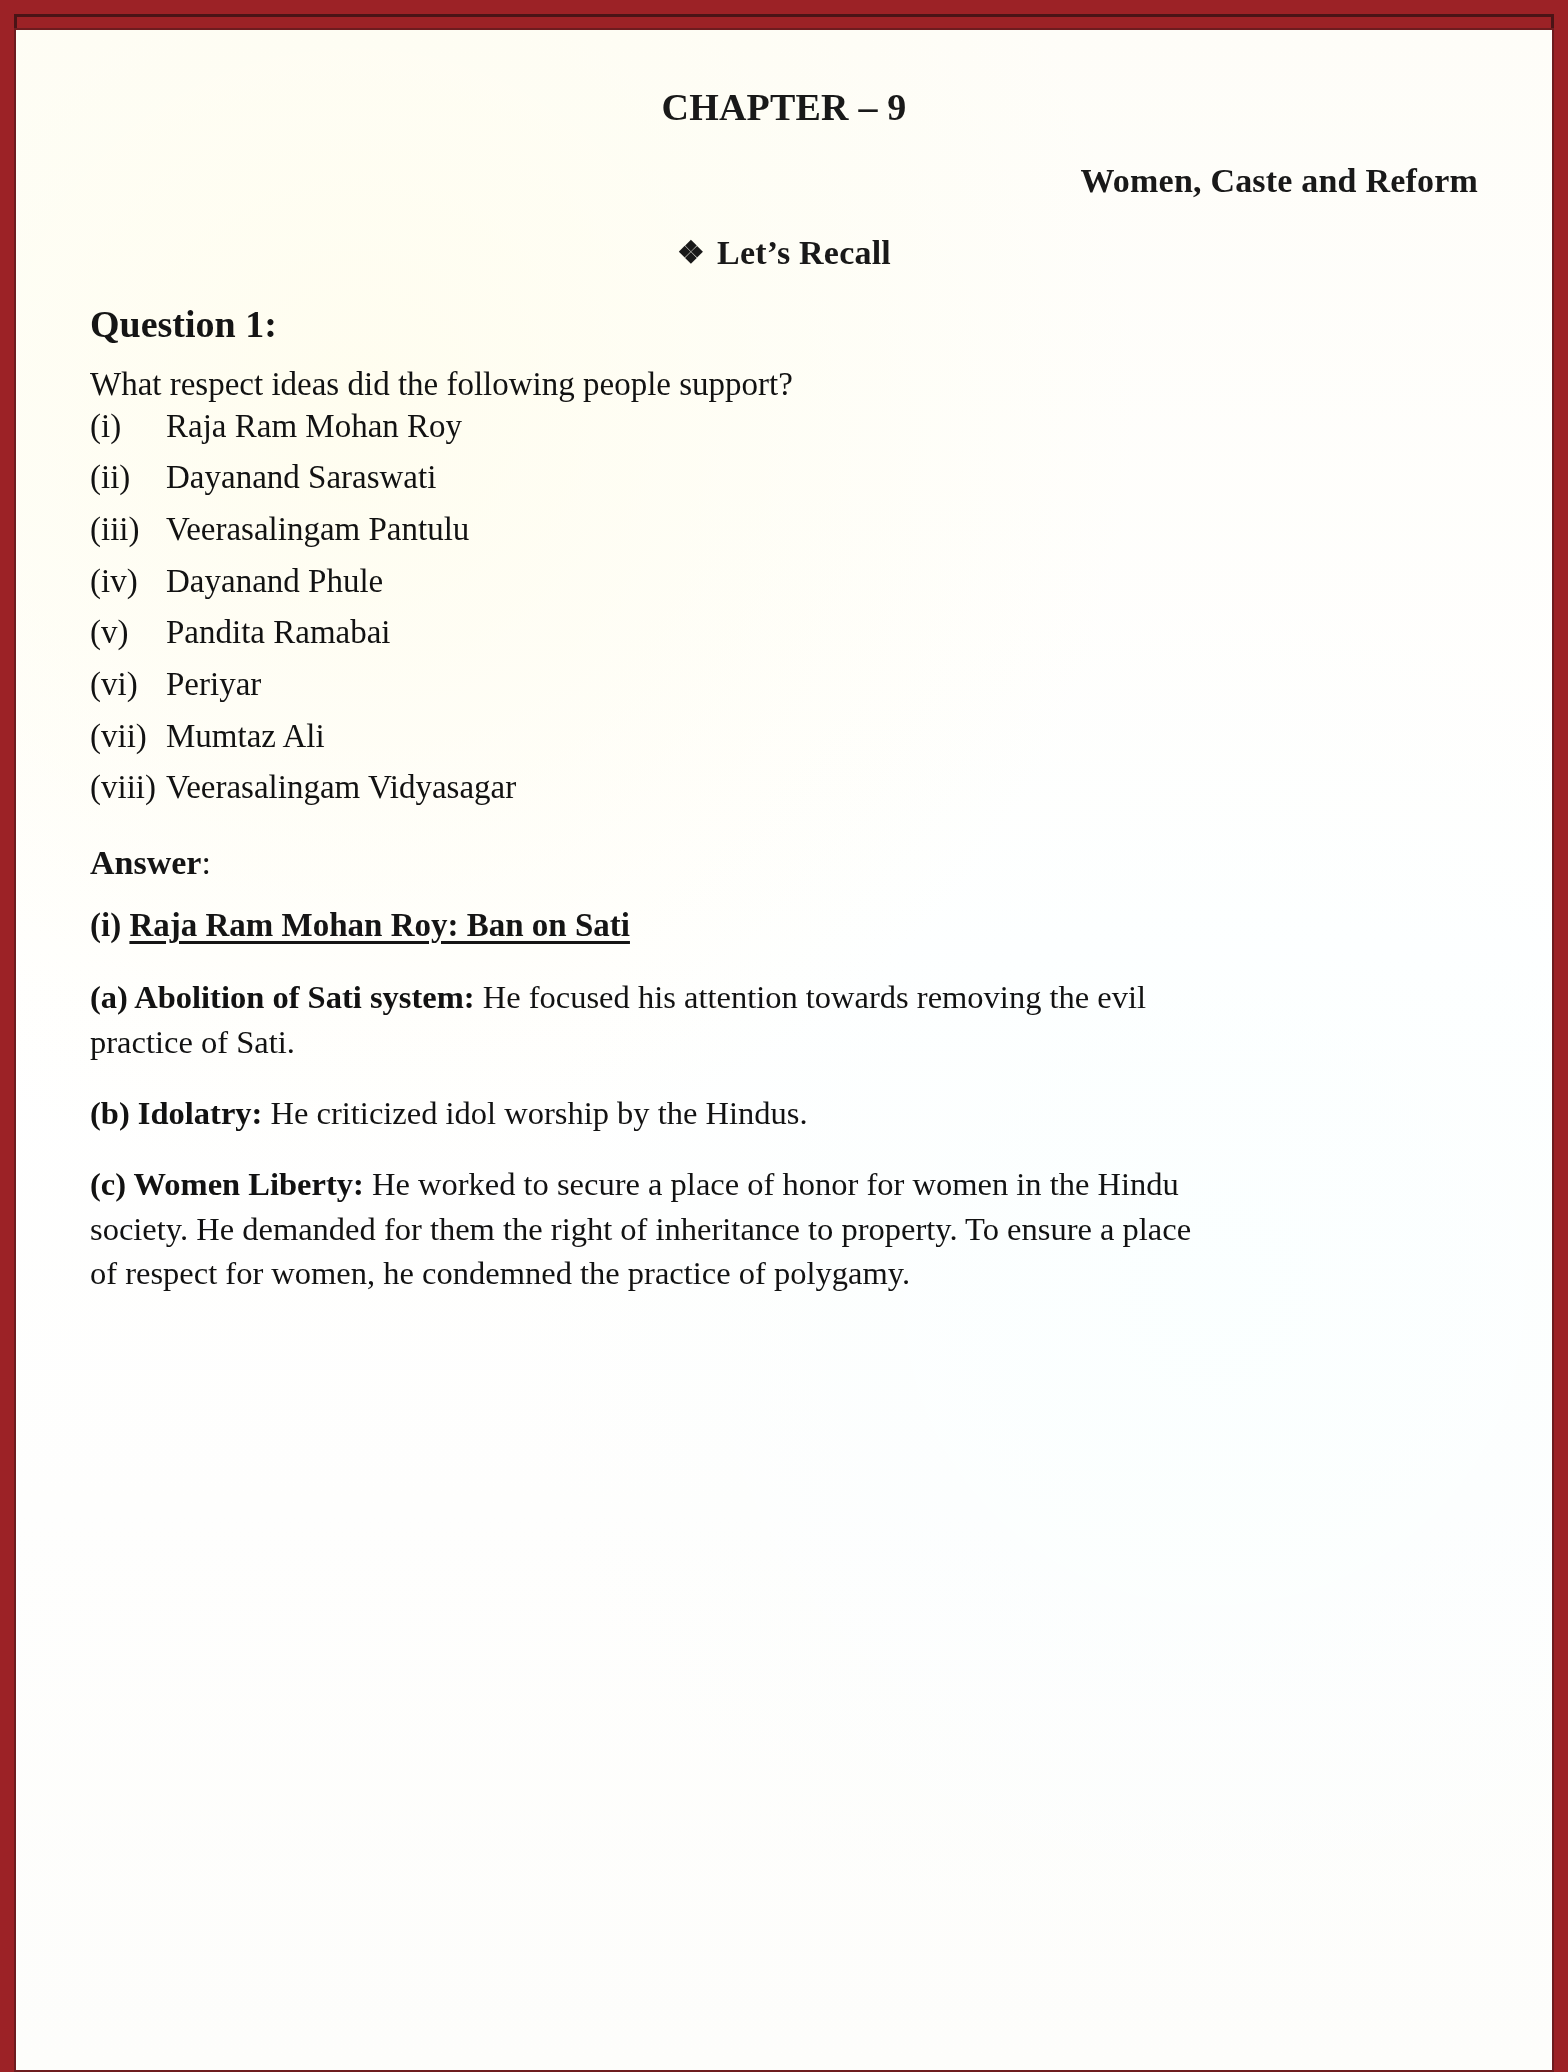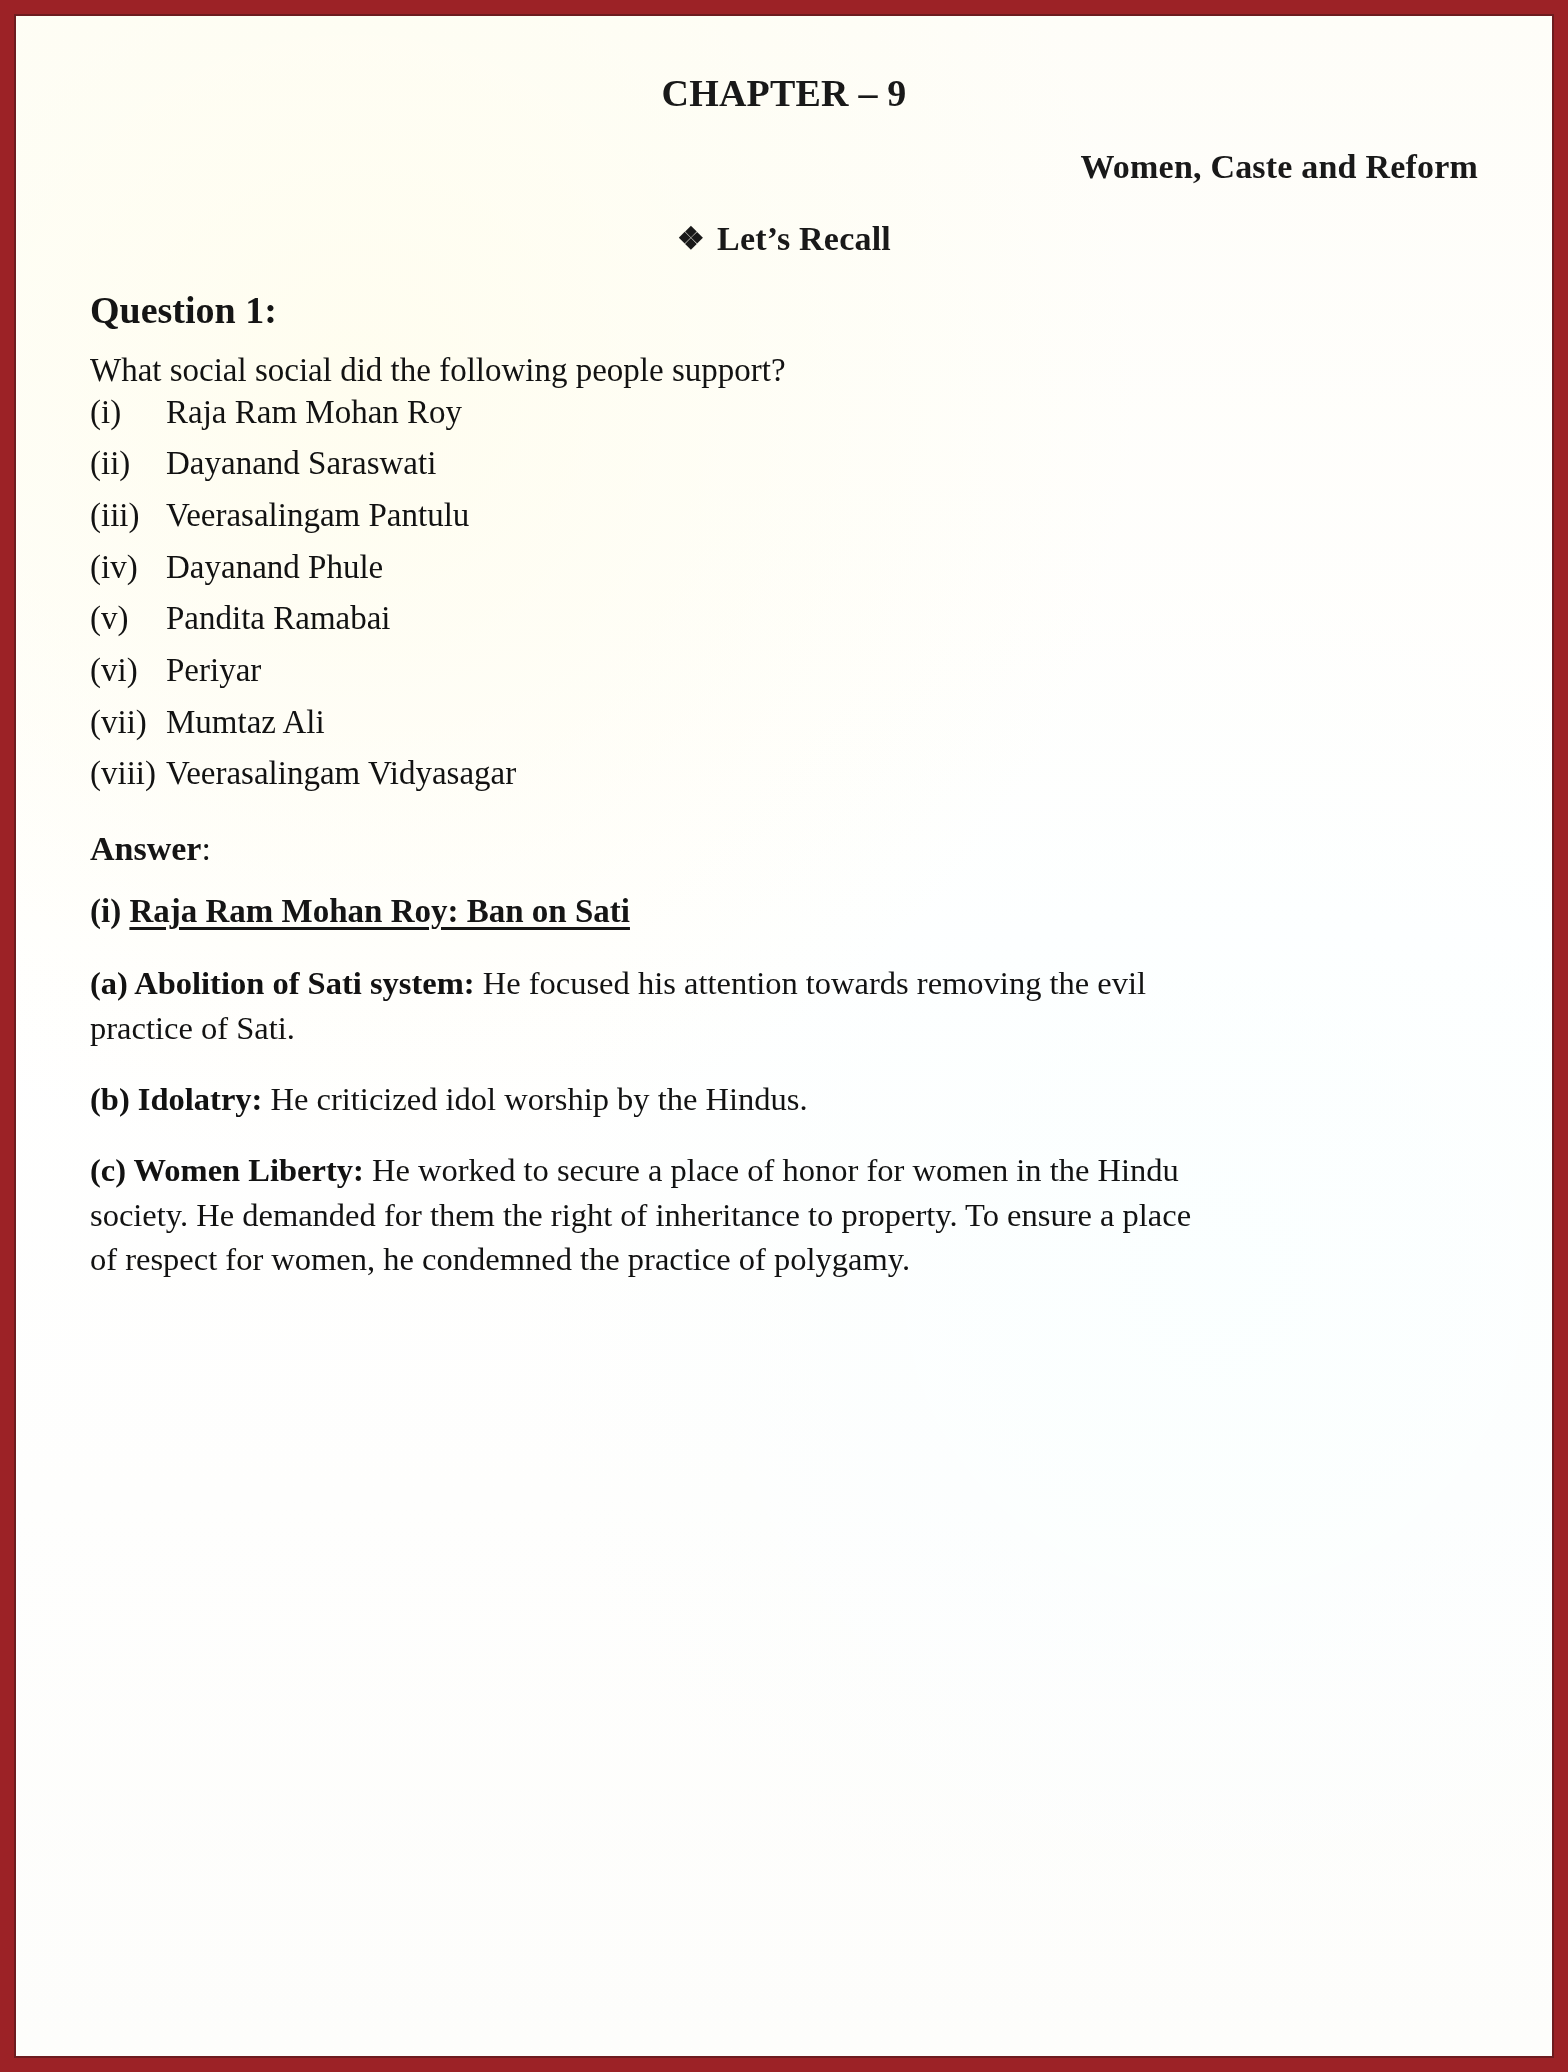--- a/index.html
+++ b/index.html
@@ -38,20 +38,21 @@
     position: relative;
     width: 100%;
     height: 100%;
     box-sizing: border-box;
     background:
       radial-gradient(circle at 22% 18%, rgba(255,253,238,0.9) 0%, rgba(255,255,255,0) 38%),
       radial-gradient(circle at 78% 62%, rgba(250,255,255,0.9) 0%, rgba(255,255,255,0) 40%),
       linear-gradient(180deg, #fefdf8 0%, #ffffff 45%, #fdfdfb 100%);
     border: 2px solid #6d1c1f;
     padding: 58px 74px 40px 74px;
+    margin-top: 14px;
   }
 
   
   .doc-title,
   .doc-subtitle,
   .doc-section {
     text-align: center;
     font-weight: bold;
     color: #191919;
     margin: 0;
@@ -153,21 +154,21 @@
     <h1 class="doc-title">CHAPTER – 9</h1>
 
     <h2 class="doc-subtitle">Women, Caste and Reform</h2>
 
     <h3 class="doc-section">
       <span class="section-bullet">❖</span><span>Let’s Recall</span>
     </h3>
 
     <div class="q-heading">Question 1:</div>
 
-    <p class="q-prompt">What social social did the following people support?</p>
+    <p class="q-prompt">What respect ideas did the following people support?</p>
 
     <ul class="q-list">
       <li>
         <span class="marker">(i)</span><span>Raja Ram Mohan Roy</span>
       </li>
       <li>
         <span class="marker">(ii)</span><span>Dayanand Saraswati</span>
       </li>
       <li>
         <span class="marker">(iii)</span><span>Veerasalingam Pantulu</span>

